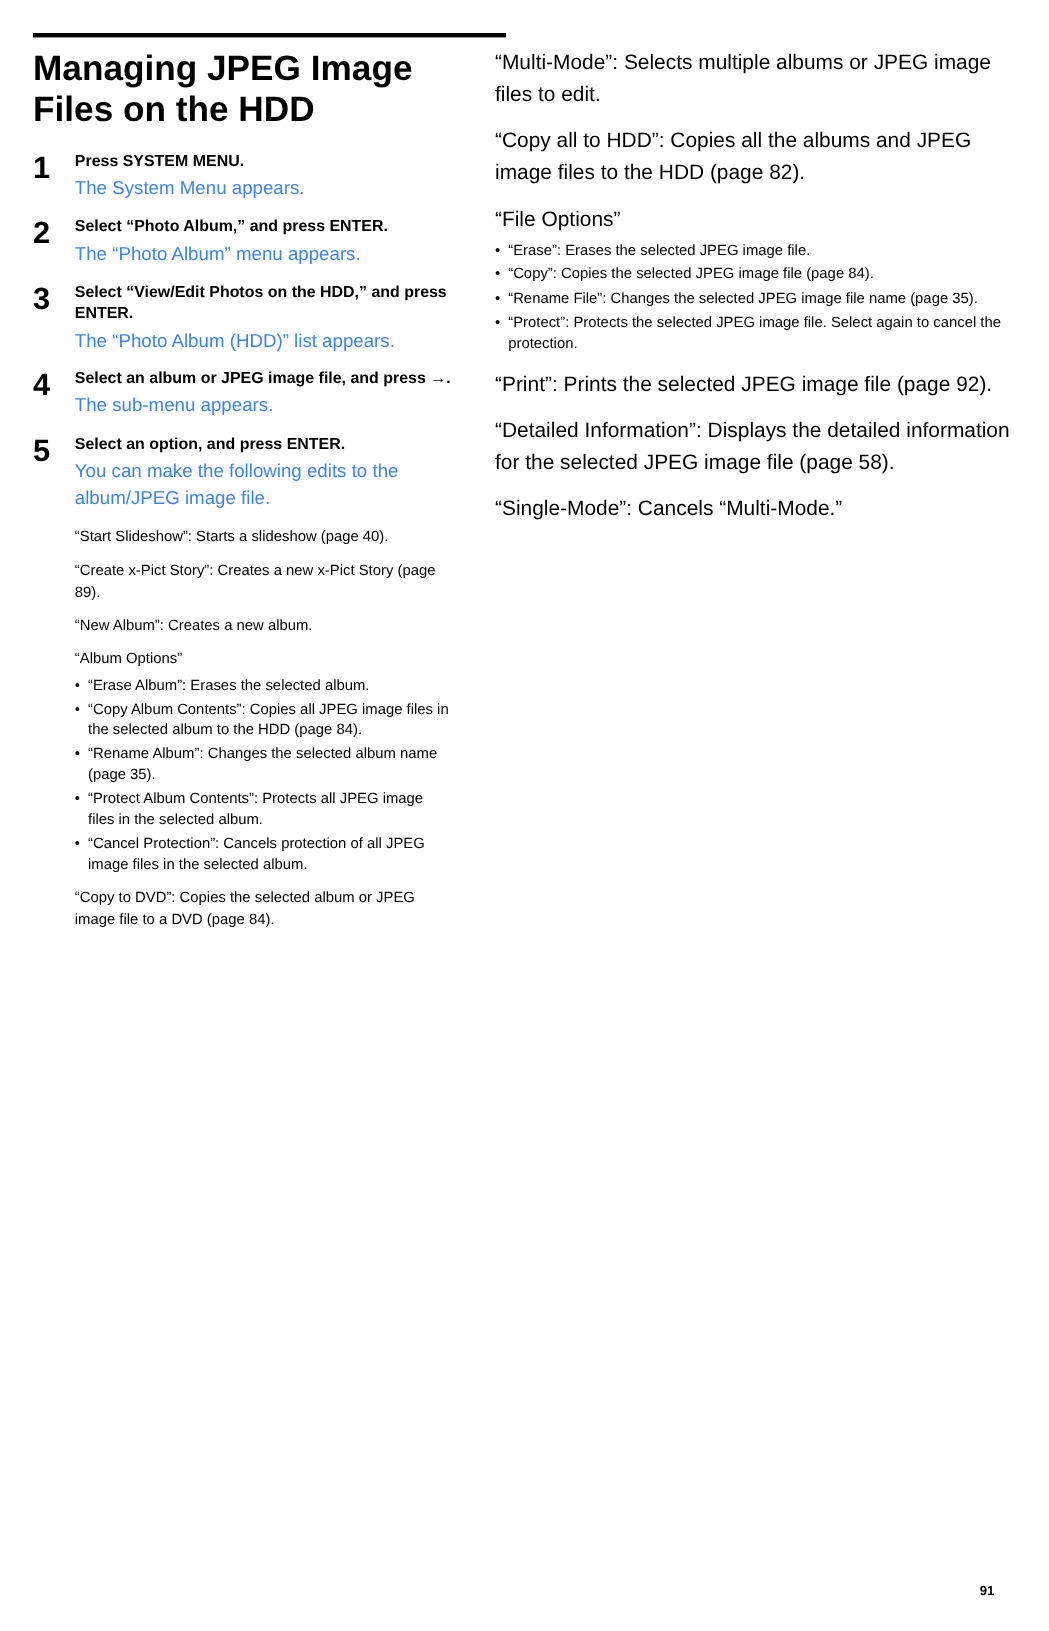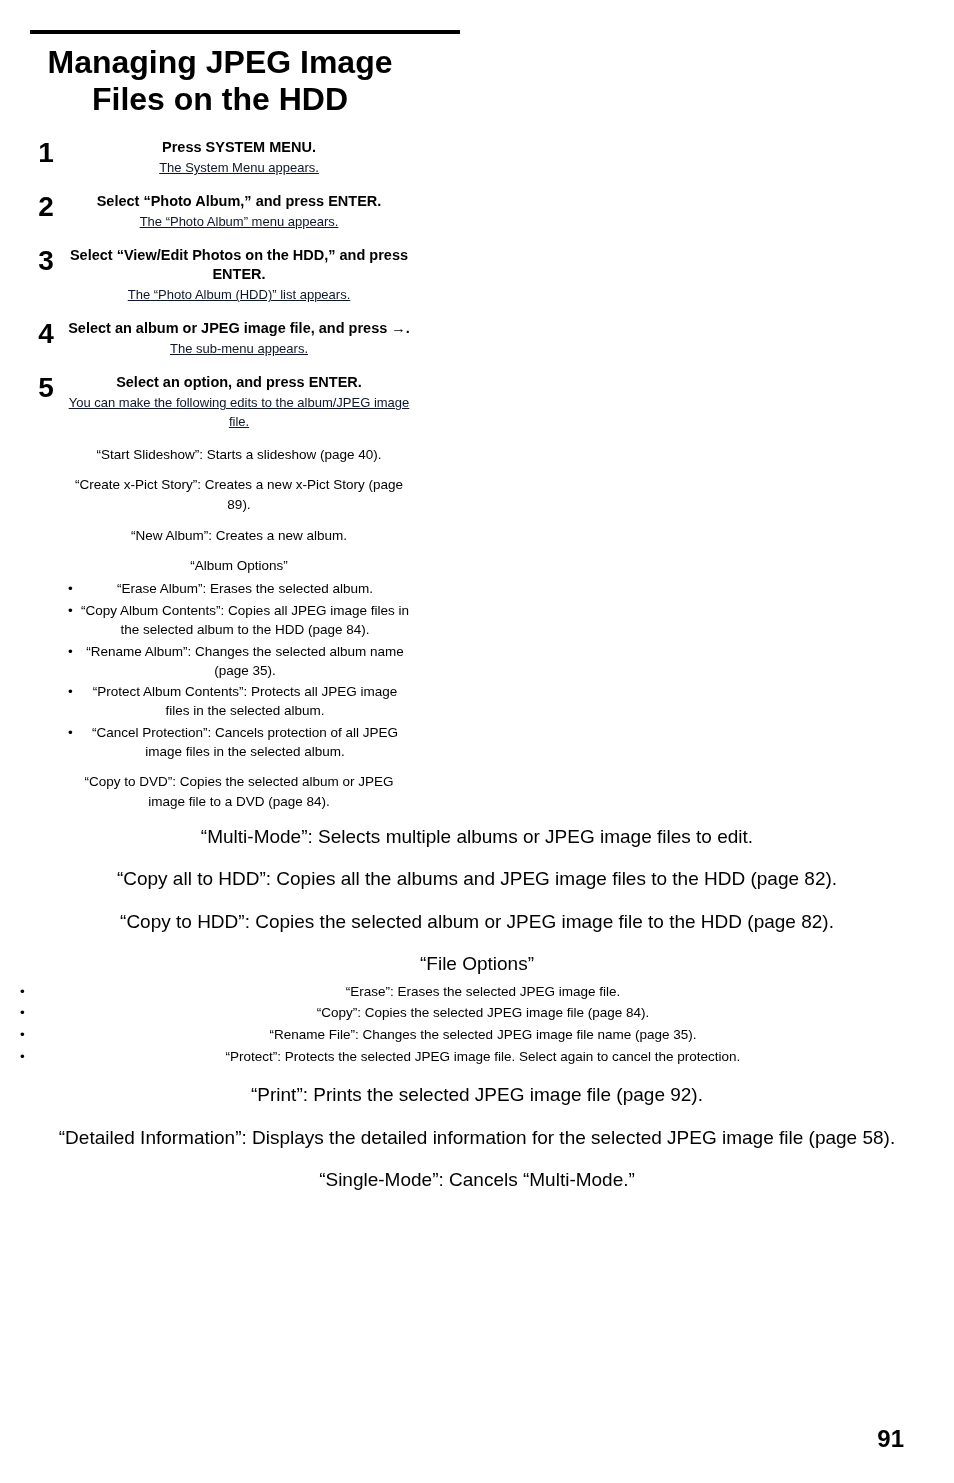--- a/index.html
+++ b/index.html
@@ -29,23 +29,21 @@
 
     .top-rule {
       width: 430px;
       height: 4px;
       background: #000;
       margin: 0 0 10px 30px;
     }
 
     .main-content {
       display: flex;
-      flex-direction: column;
       flex: 1;
-      text-align: center;
     }
 
     .left-column {
       width: 430px;
       padding: 0 20px 0 30px;
       flex-shrink: 0;
     }
 
     .right-column {
       flex: 1;
@@ -82,24 +80,23 @@
     }
 
     .step-title {
       font-weight: 700;
       font-size: 14.5px;
       line-height: 1.3;
       margin-bottom: 3px;
     }
 
     .step-desc {
-      font-size: 13px;
+      font-size: 17px;
       line-height: 1.4;
-      color: #0f172a;
-      text-decoration: underline;
+      color: #3b82f6;
     }
 
     .sub-content {
       margin-top: 10px;
       padding-left: 38px;
       font-size: 13.5px;
       line-height: 1.5;
     }
 
     .sub-content p {
@@ -229,30 +226,29 @@
           <li>“Cancel Protection”: Cancels protection of all JPEG image files in the selected album.</li>
         </ul>
         <p>“Copy to DVD”: Copies the selected album or JPEG image file to a DVD (page 84).</p>
       </div>
 
     </div>
 
     <div class="right-column" style="position:relative;">
       <p>“Multi-Mode”: Selects multiple albums or JPEG image files to edit.</p>
       <p>“Copy all to HDD”: Copies all the albums and JPEG image files to the HDD (page 82).</p>
-      <p>“Copy to HDD”: Copies the selected album or JPEG image file to the HDD (page 82).</p>
       <p class="options-label">“File Options”</p>
       <ul>
         <li>“Erase”: Erases the selected JPEG image file.</li>
         <li>“Copy”: Copies the selected JPEG image file (page 84).</li>
         <li>“Rename File”: Changes the selected JPEG image file name (page 35).</li>
         <li>“Protect”: Protects the selected JPEG image file. Select again to cancel the protection.</li>
       </ul>
       <p>“Print”: Prints the selected JPEG image file (page 92).</p>
       <p>“Detailed Information”: Displays the detailed information for the selected JPEG image file (page 58).</p>
       <p>“Single-Mode”: Cancels “Multi-Mode.”</p>
 
     </div>
   </div>
 
-  <div style="position:absolute; bottom:30px; right:50px; font-size:24px; font-weight:900; font-family: Arial Black, Arial, sans-serif;">91</div>
+  <div style="position:absolute; bottom:30px; right:50px; font-size:12px; font-weight:900; font-family: Arial Black, Arial, sans-serif;">91</div>
 
 </div>
 
 </body></html>

